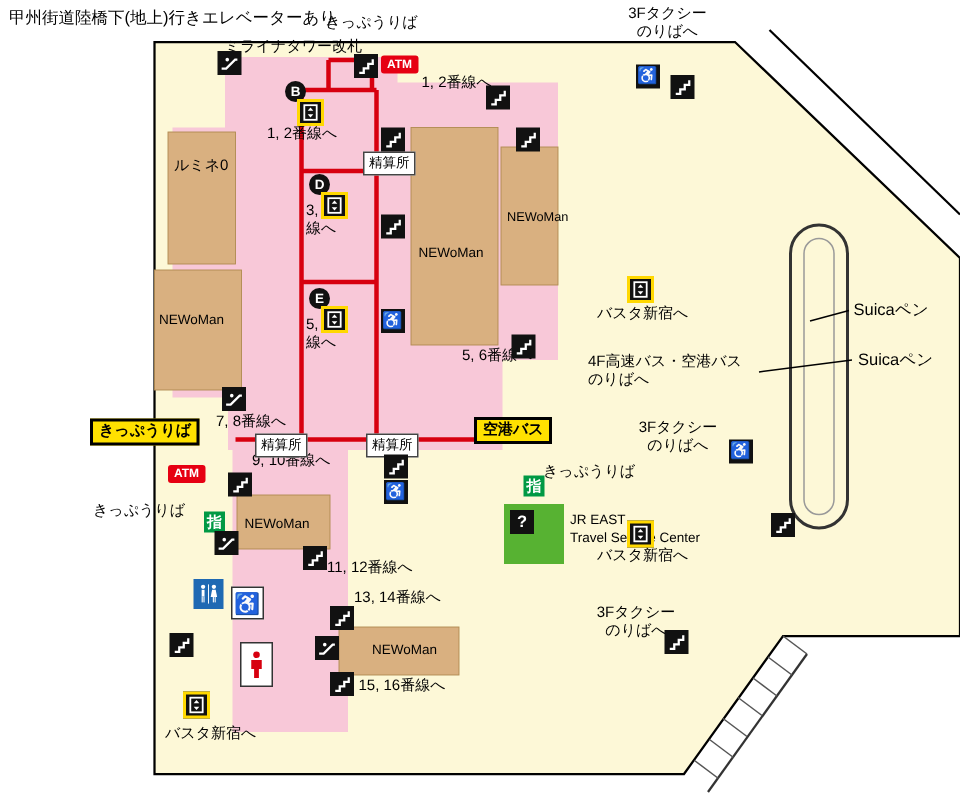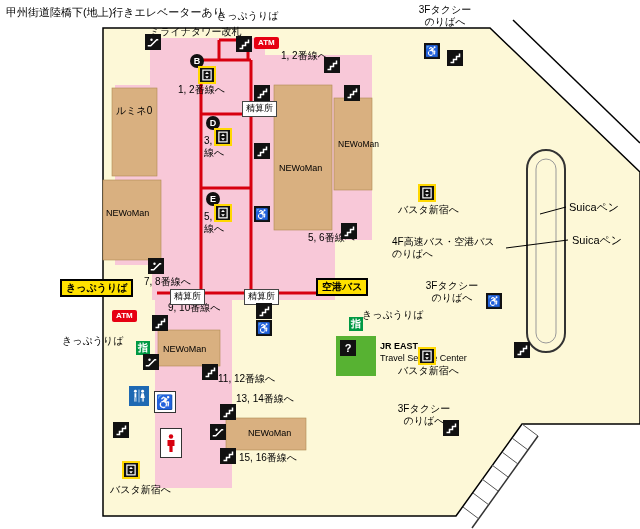--- a/index.html
+++ b/index.html
@@ -4,21 +4,21 @@
 <style>
   html,body{margin:0;padding:0;background:#fff}
   .stage{position:relative;width:640px;height:529px;background:#fff;
          font-family:"Liberation Sans",sans-serif;color:#000;overflow:hidden}
   .stage svg.base{position:absolute;left:0;top:0}
   .lbl{position:absolute;font-size:10px;line-height:1.18;white-space:nowrap}
   .sm{font-size:9px}
   .xs{font-size:8.5px}
   .wrap{white-space:normal}
   .center{text-align:center}
-  .b{font-weight:bold}
+  .b{font-weight:normal}
   .badge-y{position:absolute;background:#ffe100;border:2px solid #000;font-size:10px;
            font-weight:bold;padding:1px 4px;line-height:1.15;white-space:nowrap}
   .badge-atm{position:absolute;background:#e60012;color:#fff;font-weight:bold;font-size:8px;
              padding:1px 4px;border-radius:2px;line-height:1.2}
   .badge-g{position:absolute;width:14px;height:14px;background:#009944;color:#fff;
            font-weight:bold;font-size:10px;display:flex;align-items:center;justify-content:center}
   .badge-c{position:absolute;width:14px;height:14px;background:#111;color:#fff;border-radius:50%;
            font-size:9px;font-weight:bold;display:flex;align-items:center;justify-content:center}
   .icn{position:absolute;width:16px;height:16px;background:#111;display:flex;
        align-items:center;justify-content:center}

